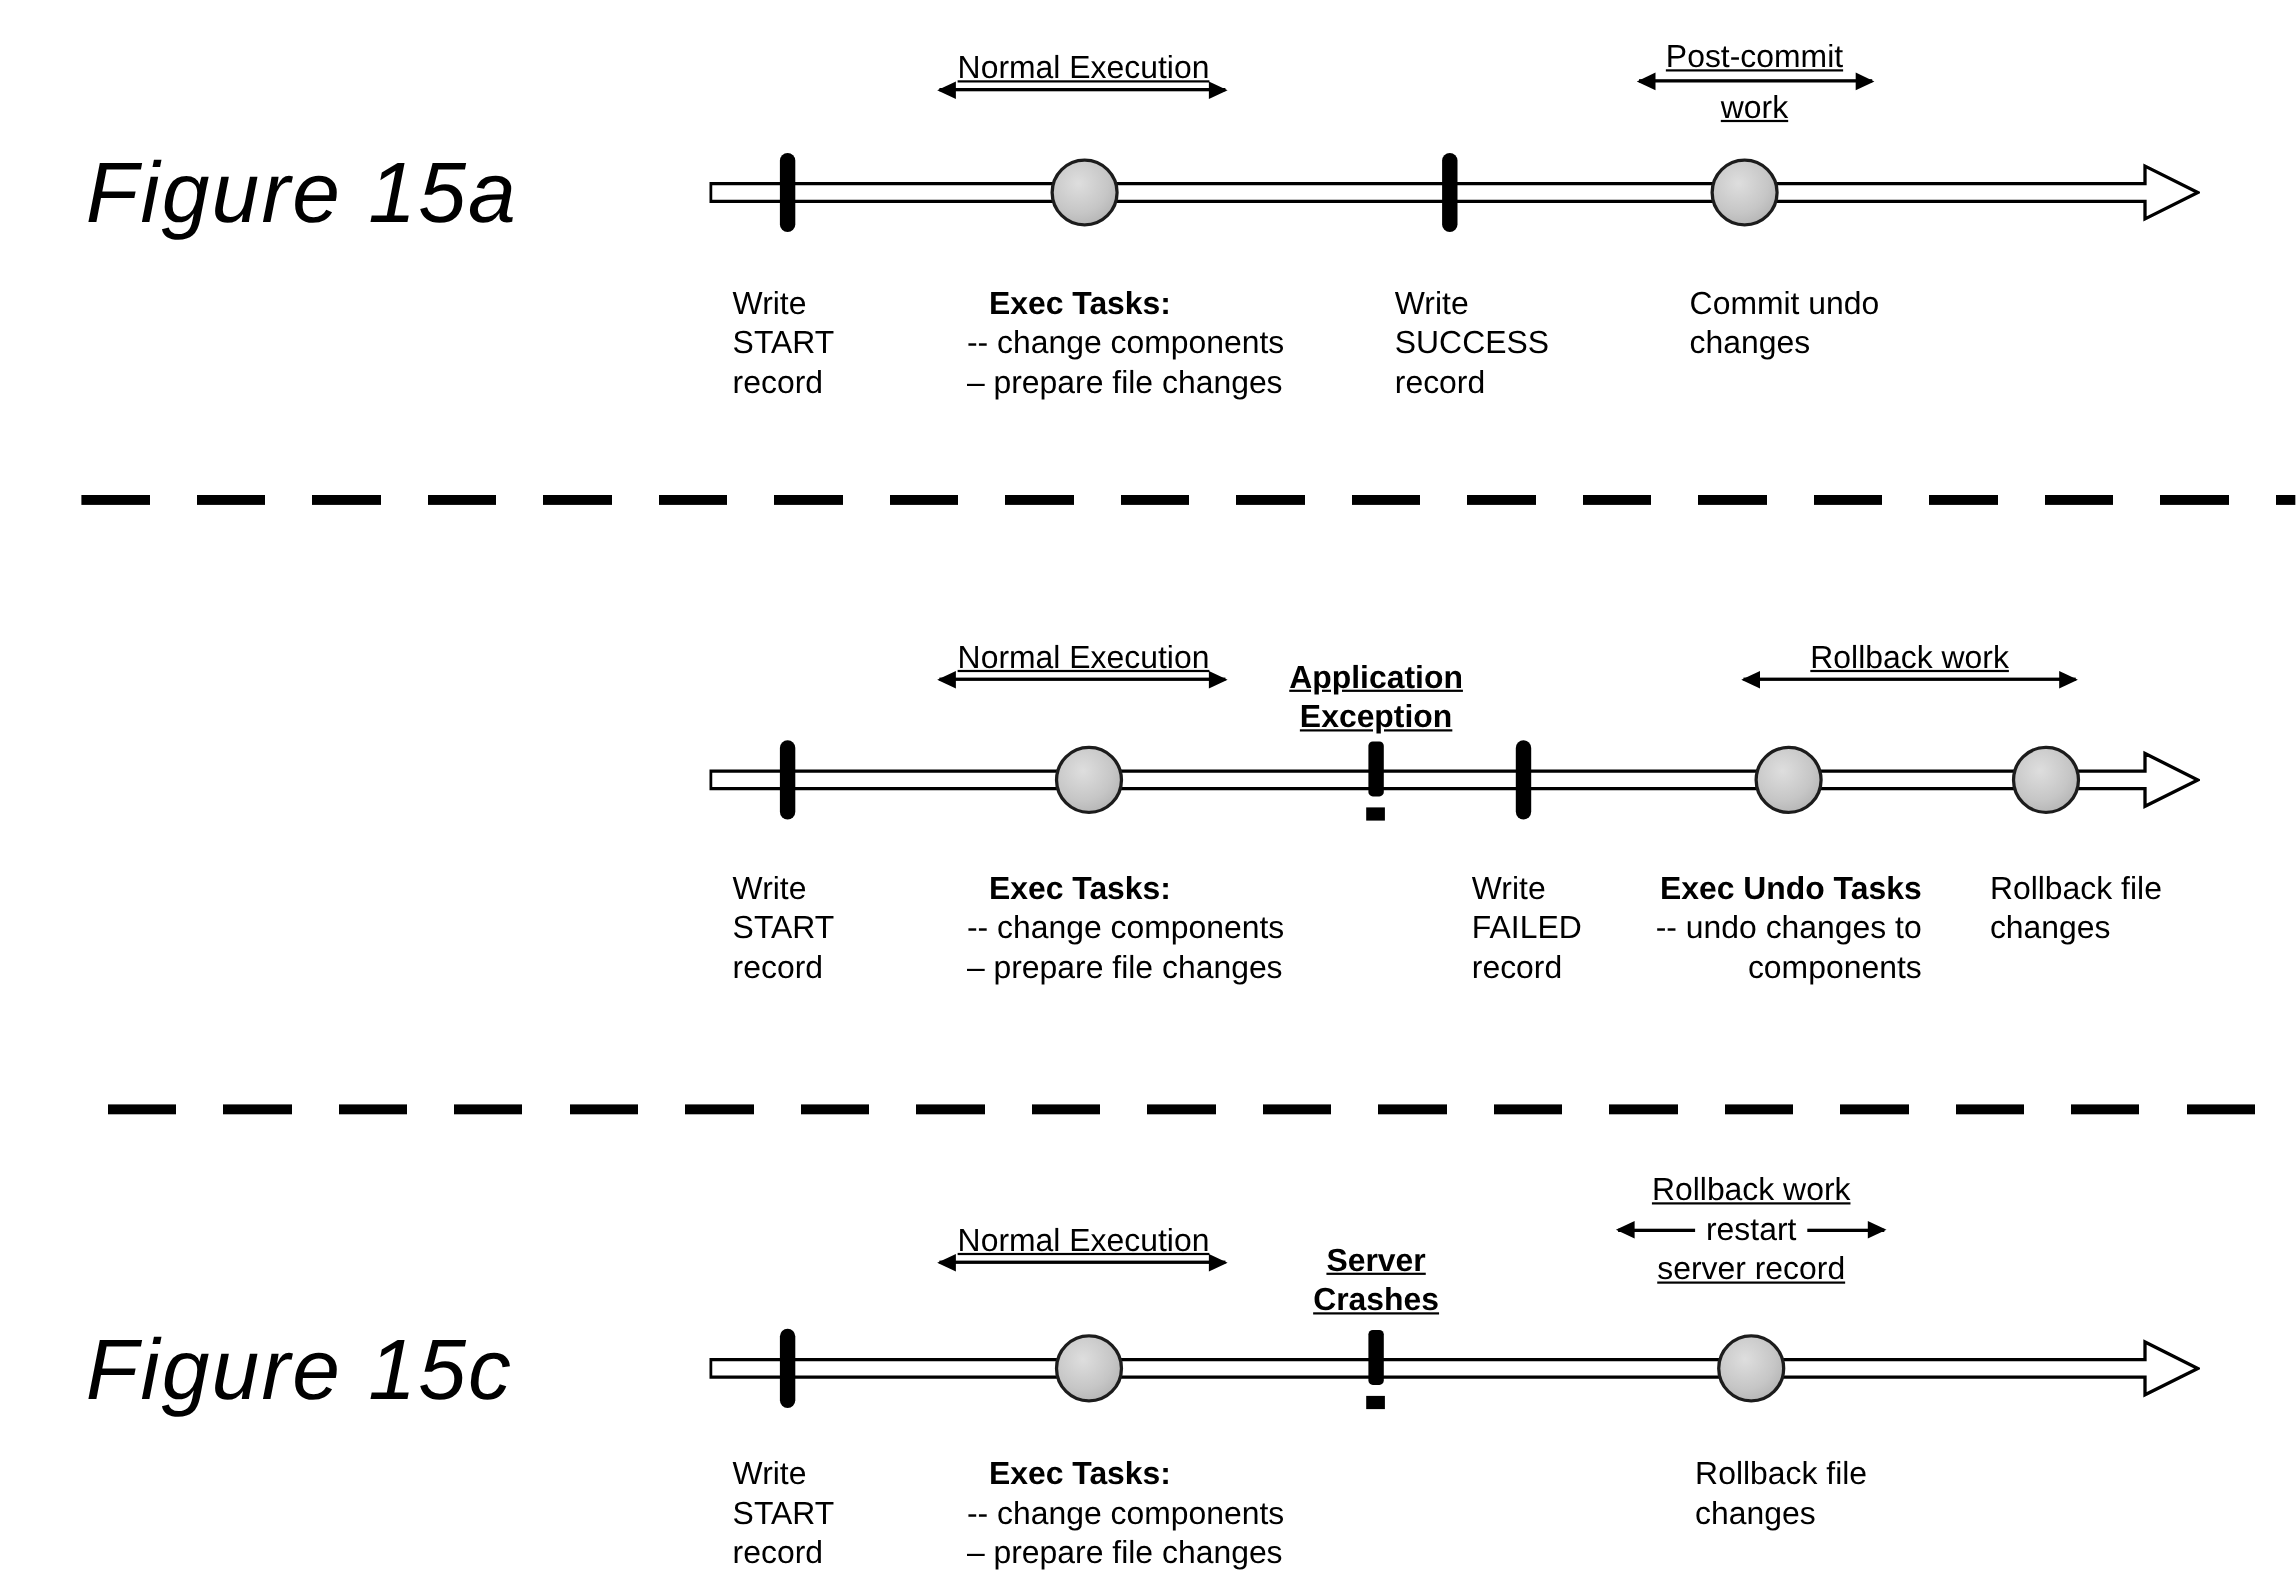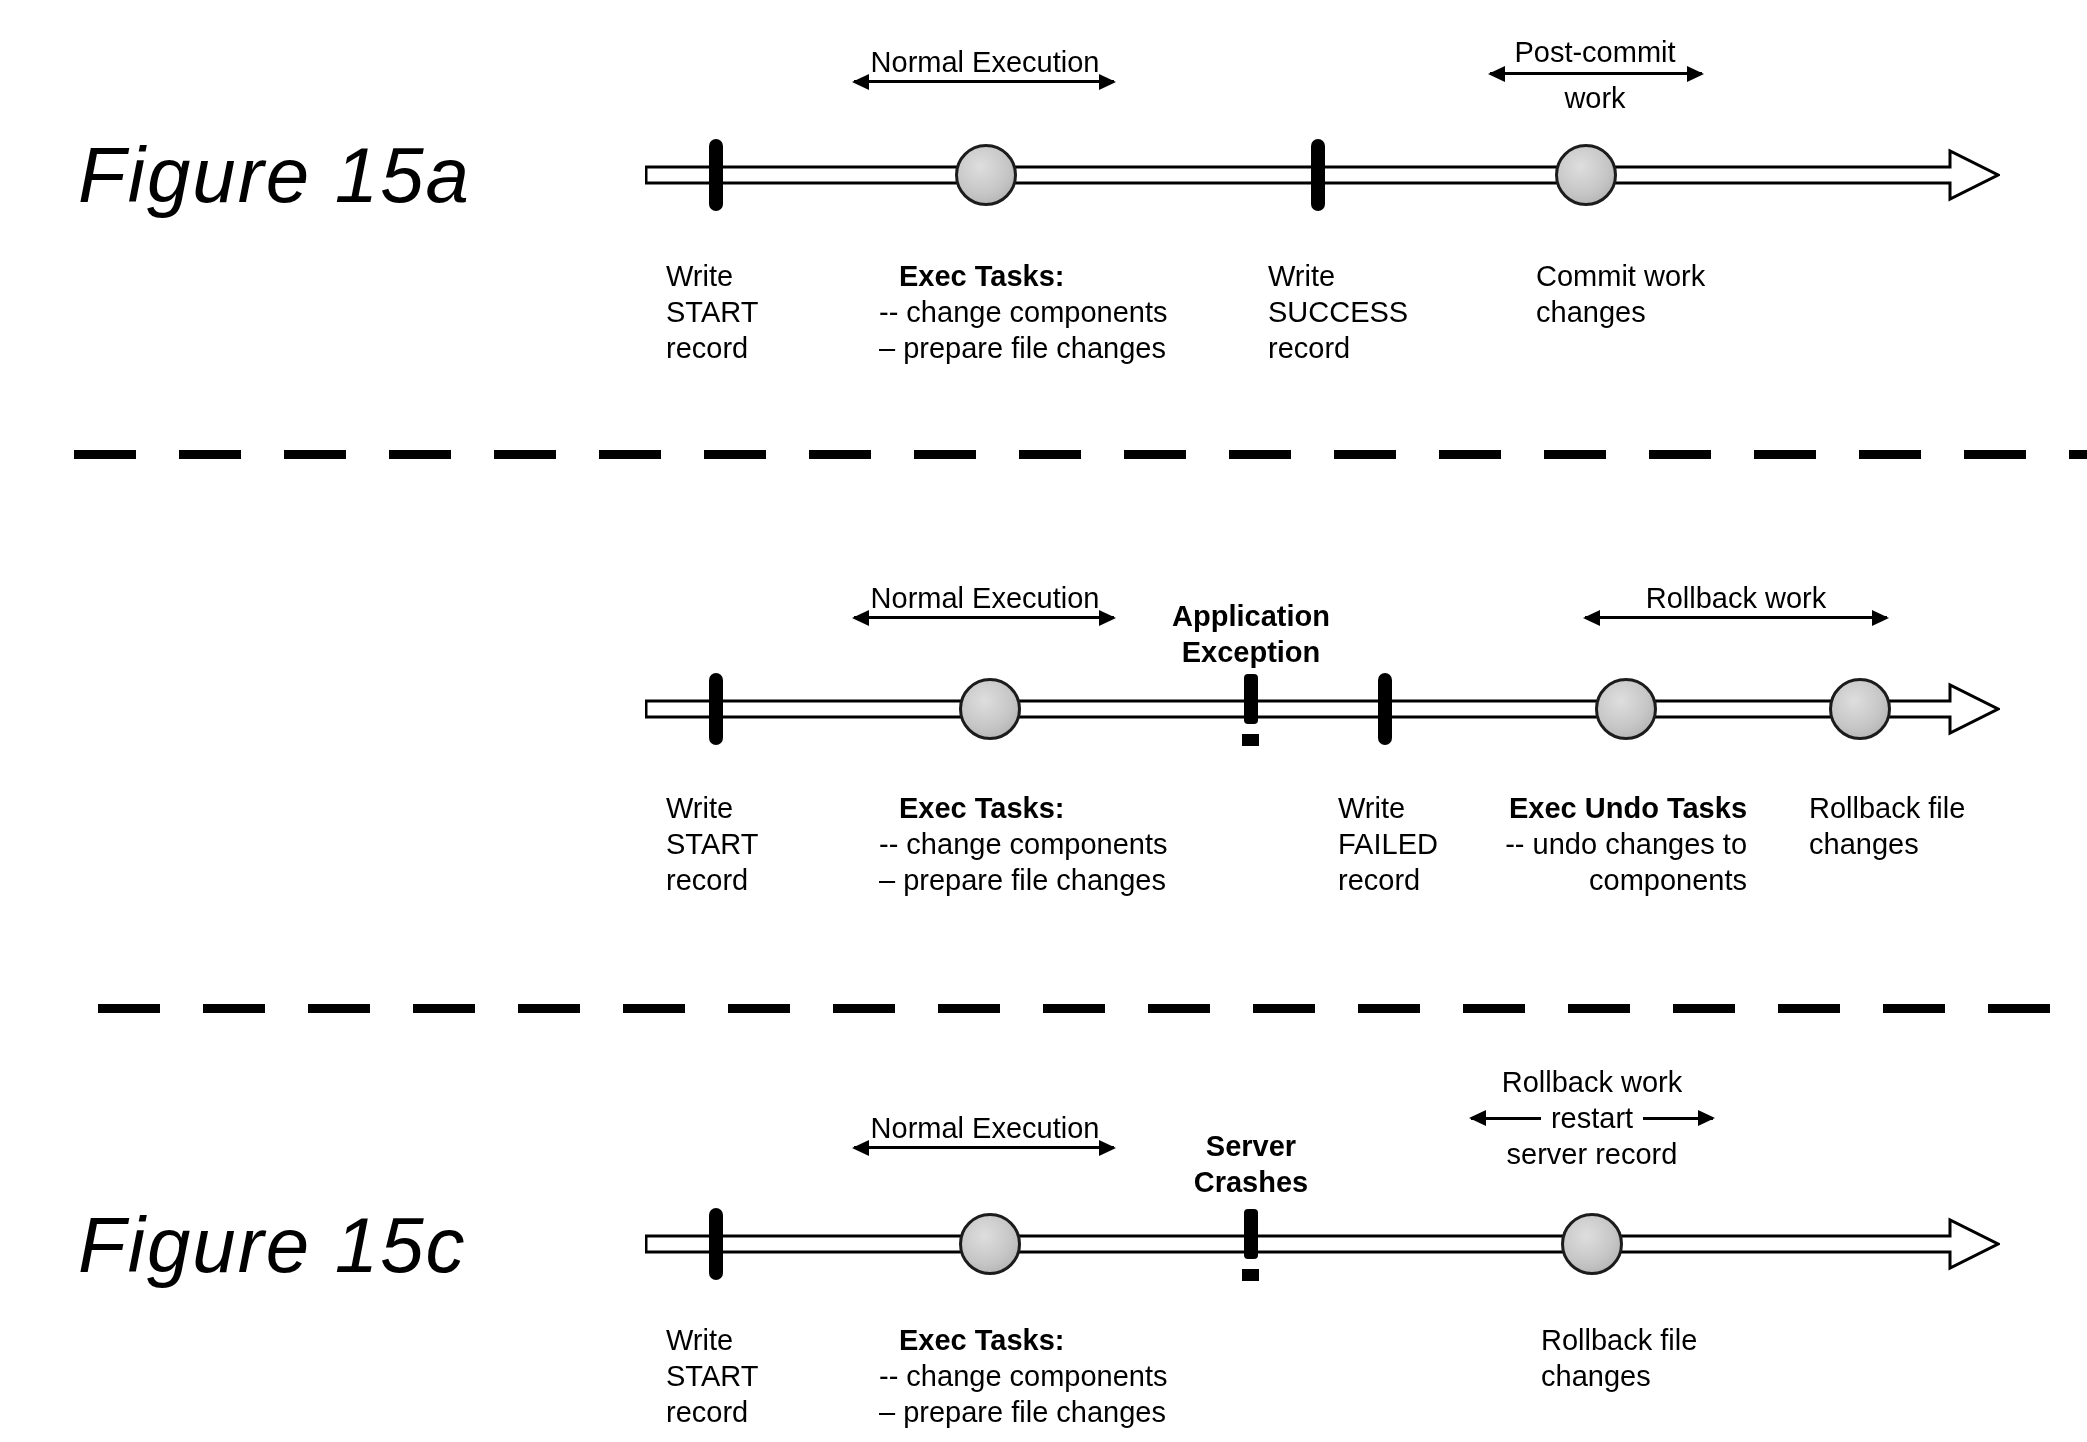--- a/index.html
+++ b/index.html
@@ -13,21 +13,21 @@
     overflow: hidden;
   }
   .fig-title {
     position: absolute;
     font-style: italic;
     font-size: 78px;
     letter-spacing: 2px;
     white-space: nowrap;
   }
   .lbl { position: absolute; font-size: 29px; line-height: 36px; }
-  .center { text-align: center; }
+  .center { text-align: center; text-decoration: underline; }
   .b { font-weight: 700; }
   .ind1 { padding-left: 20px; }
   .ind2 { padding-left: 43px; }
 
   .timeline { position: absolute; }
 
   .bar {
     position: absolute;
     width: 14px; height: 72px;
     background: #000;
@@ -112,21 +112,21 @@
     <div>– prepare file changes</div>
   </div>
 
   <div class="lbl" style="left:1268px; top:258px;">
     <div>Write</div>
     <div>SUCCESS</div>
     <div>record</div>
   </div>
 
   <div class="lbl" style="left:1536px; top:258px;">
-    <div>Commit work</div>
+    <div>Commit undo</div>
     <div>changes</div>
   </div>
 
   <div class="sep" style="left:74px; top:450px; width:2013px;"></div>
 
 
   <div class="lbl center" style="left:850px; top:580px; width:270px;">Normal Execution</div>
   <div class="dblarrow" style="left:854px; top:616px; width:260px;"></div>
 
   <div class="lbl center b" style="left:1101px; top:598px; width:300px;">

